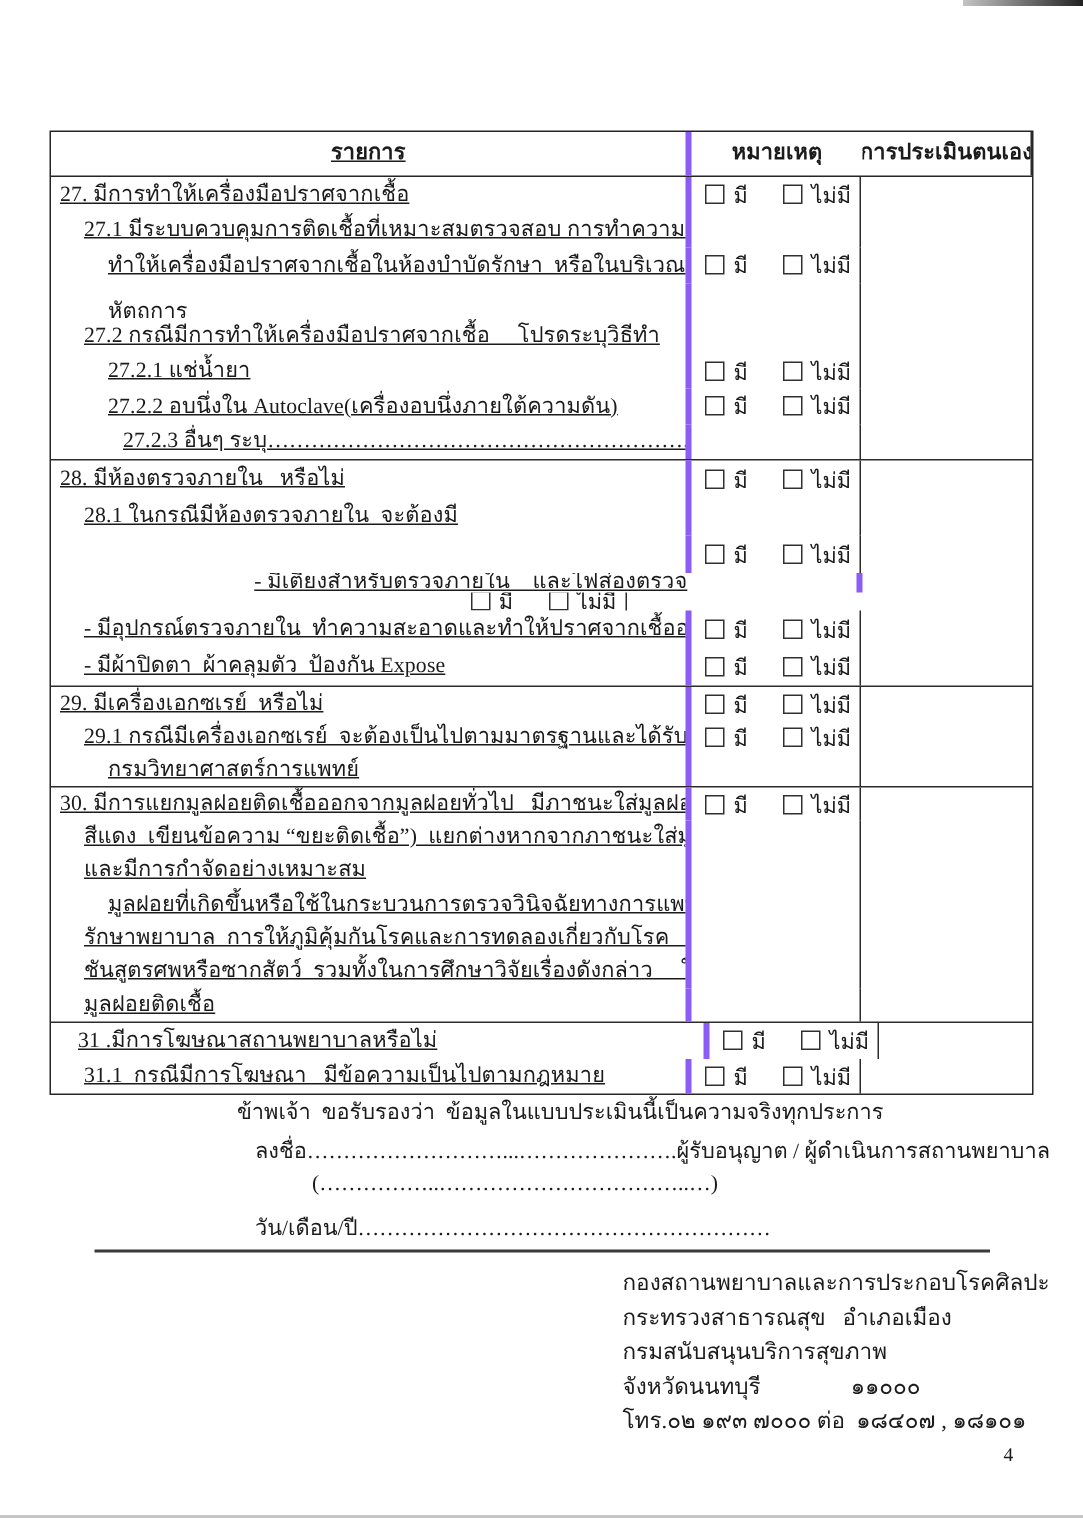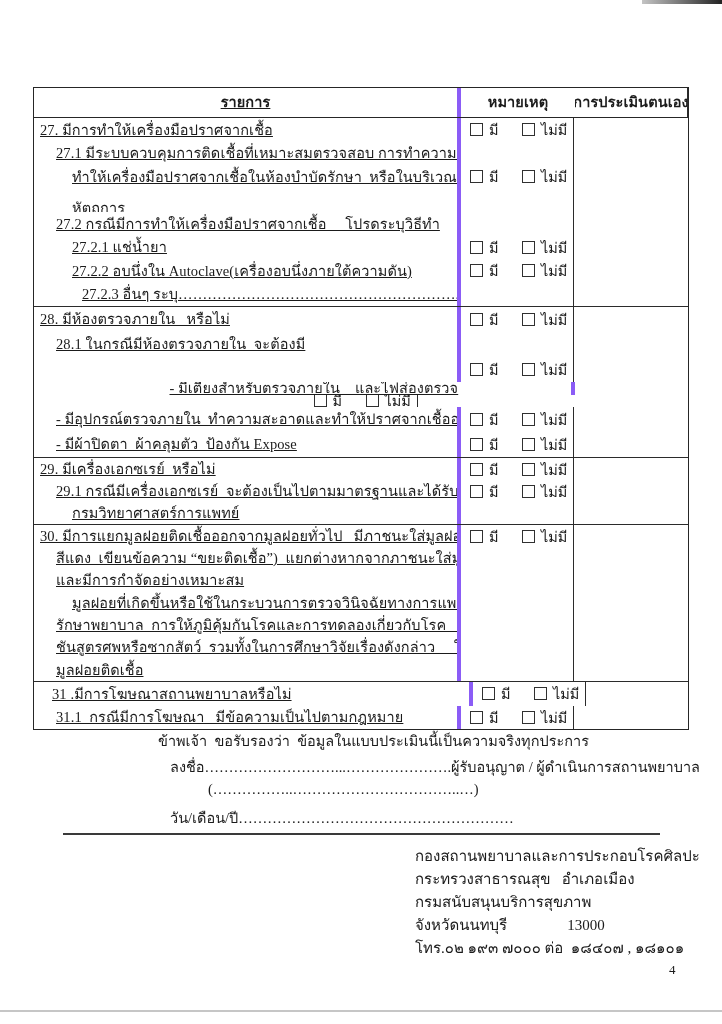--- a/index.html
+++ b/index.html
@@ -348,19 +348,19 @@
   <div class="cert cert-sign">ลงชื่อ………………………...………………….ผู้รับอนุญาต / ผู้ดำเนินการสถานพยาบาล</div>
   <div class="cert cert-name">(……………..……………………………..…)</div>
   <div class="cert cert-date">วัน/เดือน/ปี…………………………………………………</div>
 
   <div class="separator"></div>
 
   <div class="footer-block">
     <div class="footer-line">กองสถานพยาบาลและการประกอบโรคศิลปะ</div>
     <div class="footer-line">กระทรวงสาธารณสุข   อำเภอเมือง</div>
     <div class="footer-line">กรมสนับสนุนบริการสุขภาพ</div>
-    <div class="footer-line">จังหวัดนนทบุรี                13000</div>
+    <div class="footer-line">จังหวัดนนทบุรี                ๑๑๐๐๐</div>
     <div class="footer-line">โทร.๐๒ ๑๙๓ ๗๐๐๐ ต่อ  ๑๘๔๐๗ , ๑๘๑๐๑</div>
   </div>
 
   <div class="page-number">4</div>
   <div class="bottom-scan-line"></div>
 </div>
 
 </body></html>

